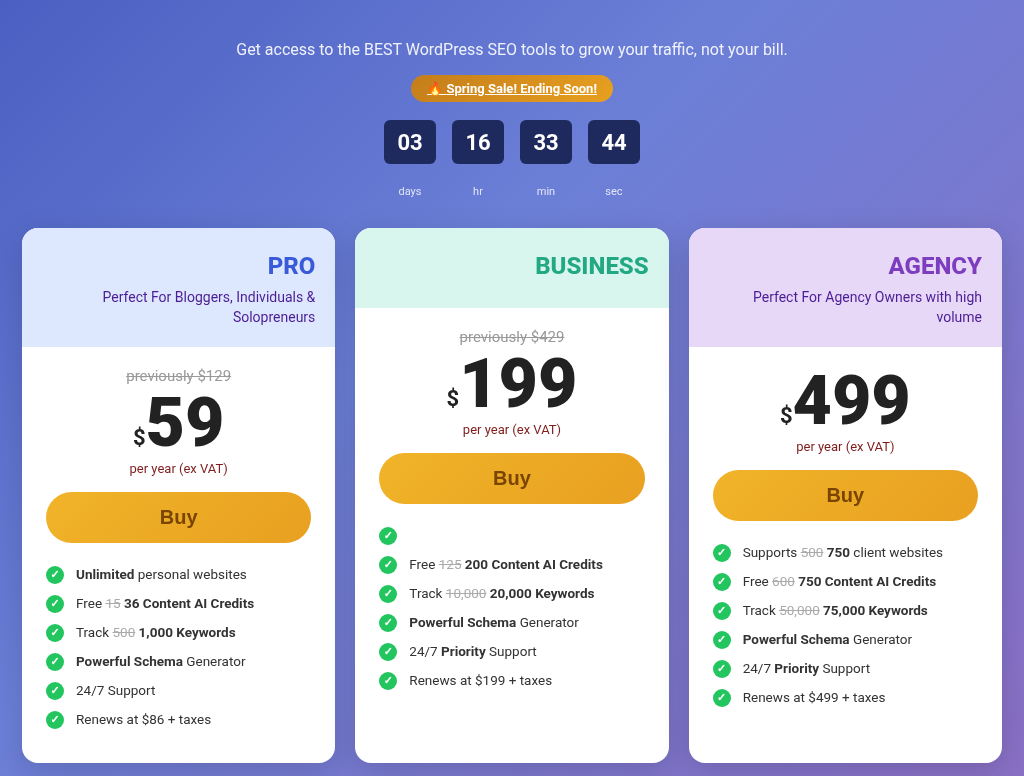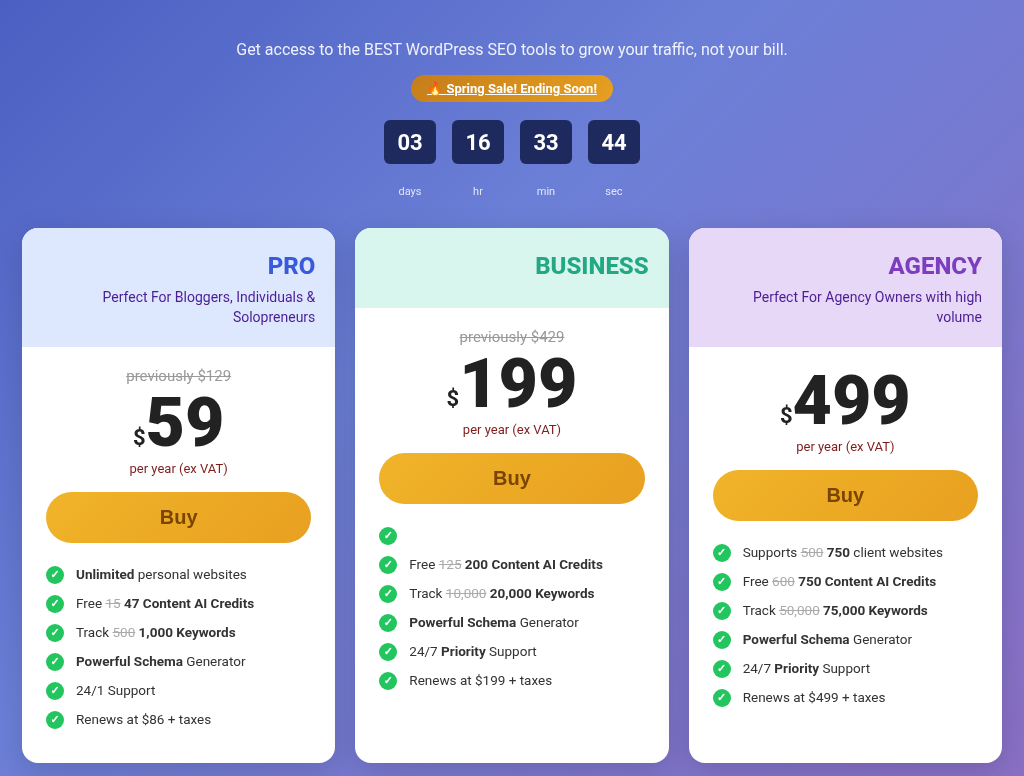--- a/index.html
+++ b/index.html
@@ -238,36 +238,36 @@
       <button class="buy-button">Buy</button>
       <ul class="features-list">
 
     <li class="feature-item">
       <span class="check-icon"></span>
       <span class="feature-text"><strong>Unlimited</strong> personal websites</span>
     </li>
 
     <li class="feature-item">
       <span class="check-icon"></span>
-      <span class="feature-text">Free <s>15</s> <strong>47 Content AI Credits</strong></span>
+      <span class="feature-text">Free <s>15</s> <strong>36 Content AI Credits</strong></span>
     </li>
 
     <li class="feature-item">
       <span class="check-icon"></span>
       <span class="feature-text">Track <s>500</s> <strong>1,000 Keywords</strong></span>
     </li>
 
     <li class="feature-item">
       <span class="check-icon"></span>
       <span class="feature-text"><strong>Powerful Schema</strong> Generator</span>
     </li>
 
     <li class="feature-item">
       <span class="check-icon"></span>
-      <span class="feature-text">24/1 Support</span>
+      <span class="feature-text">24/7 Support</span>
     </li>
 
     <li class="feature-item">
       <span class="check-icon"></span>
       <span class="feature-text">Renews at $86 + taxes</span>
     </li>
 
       </ul>
 
     </div>

